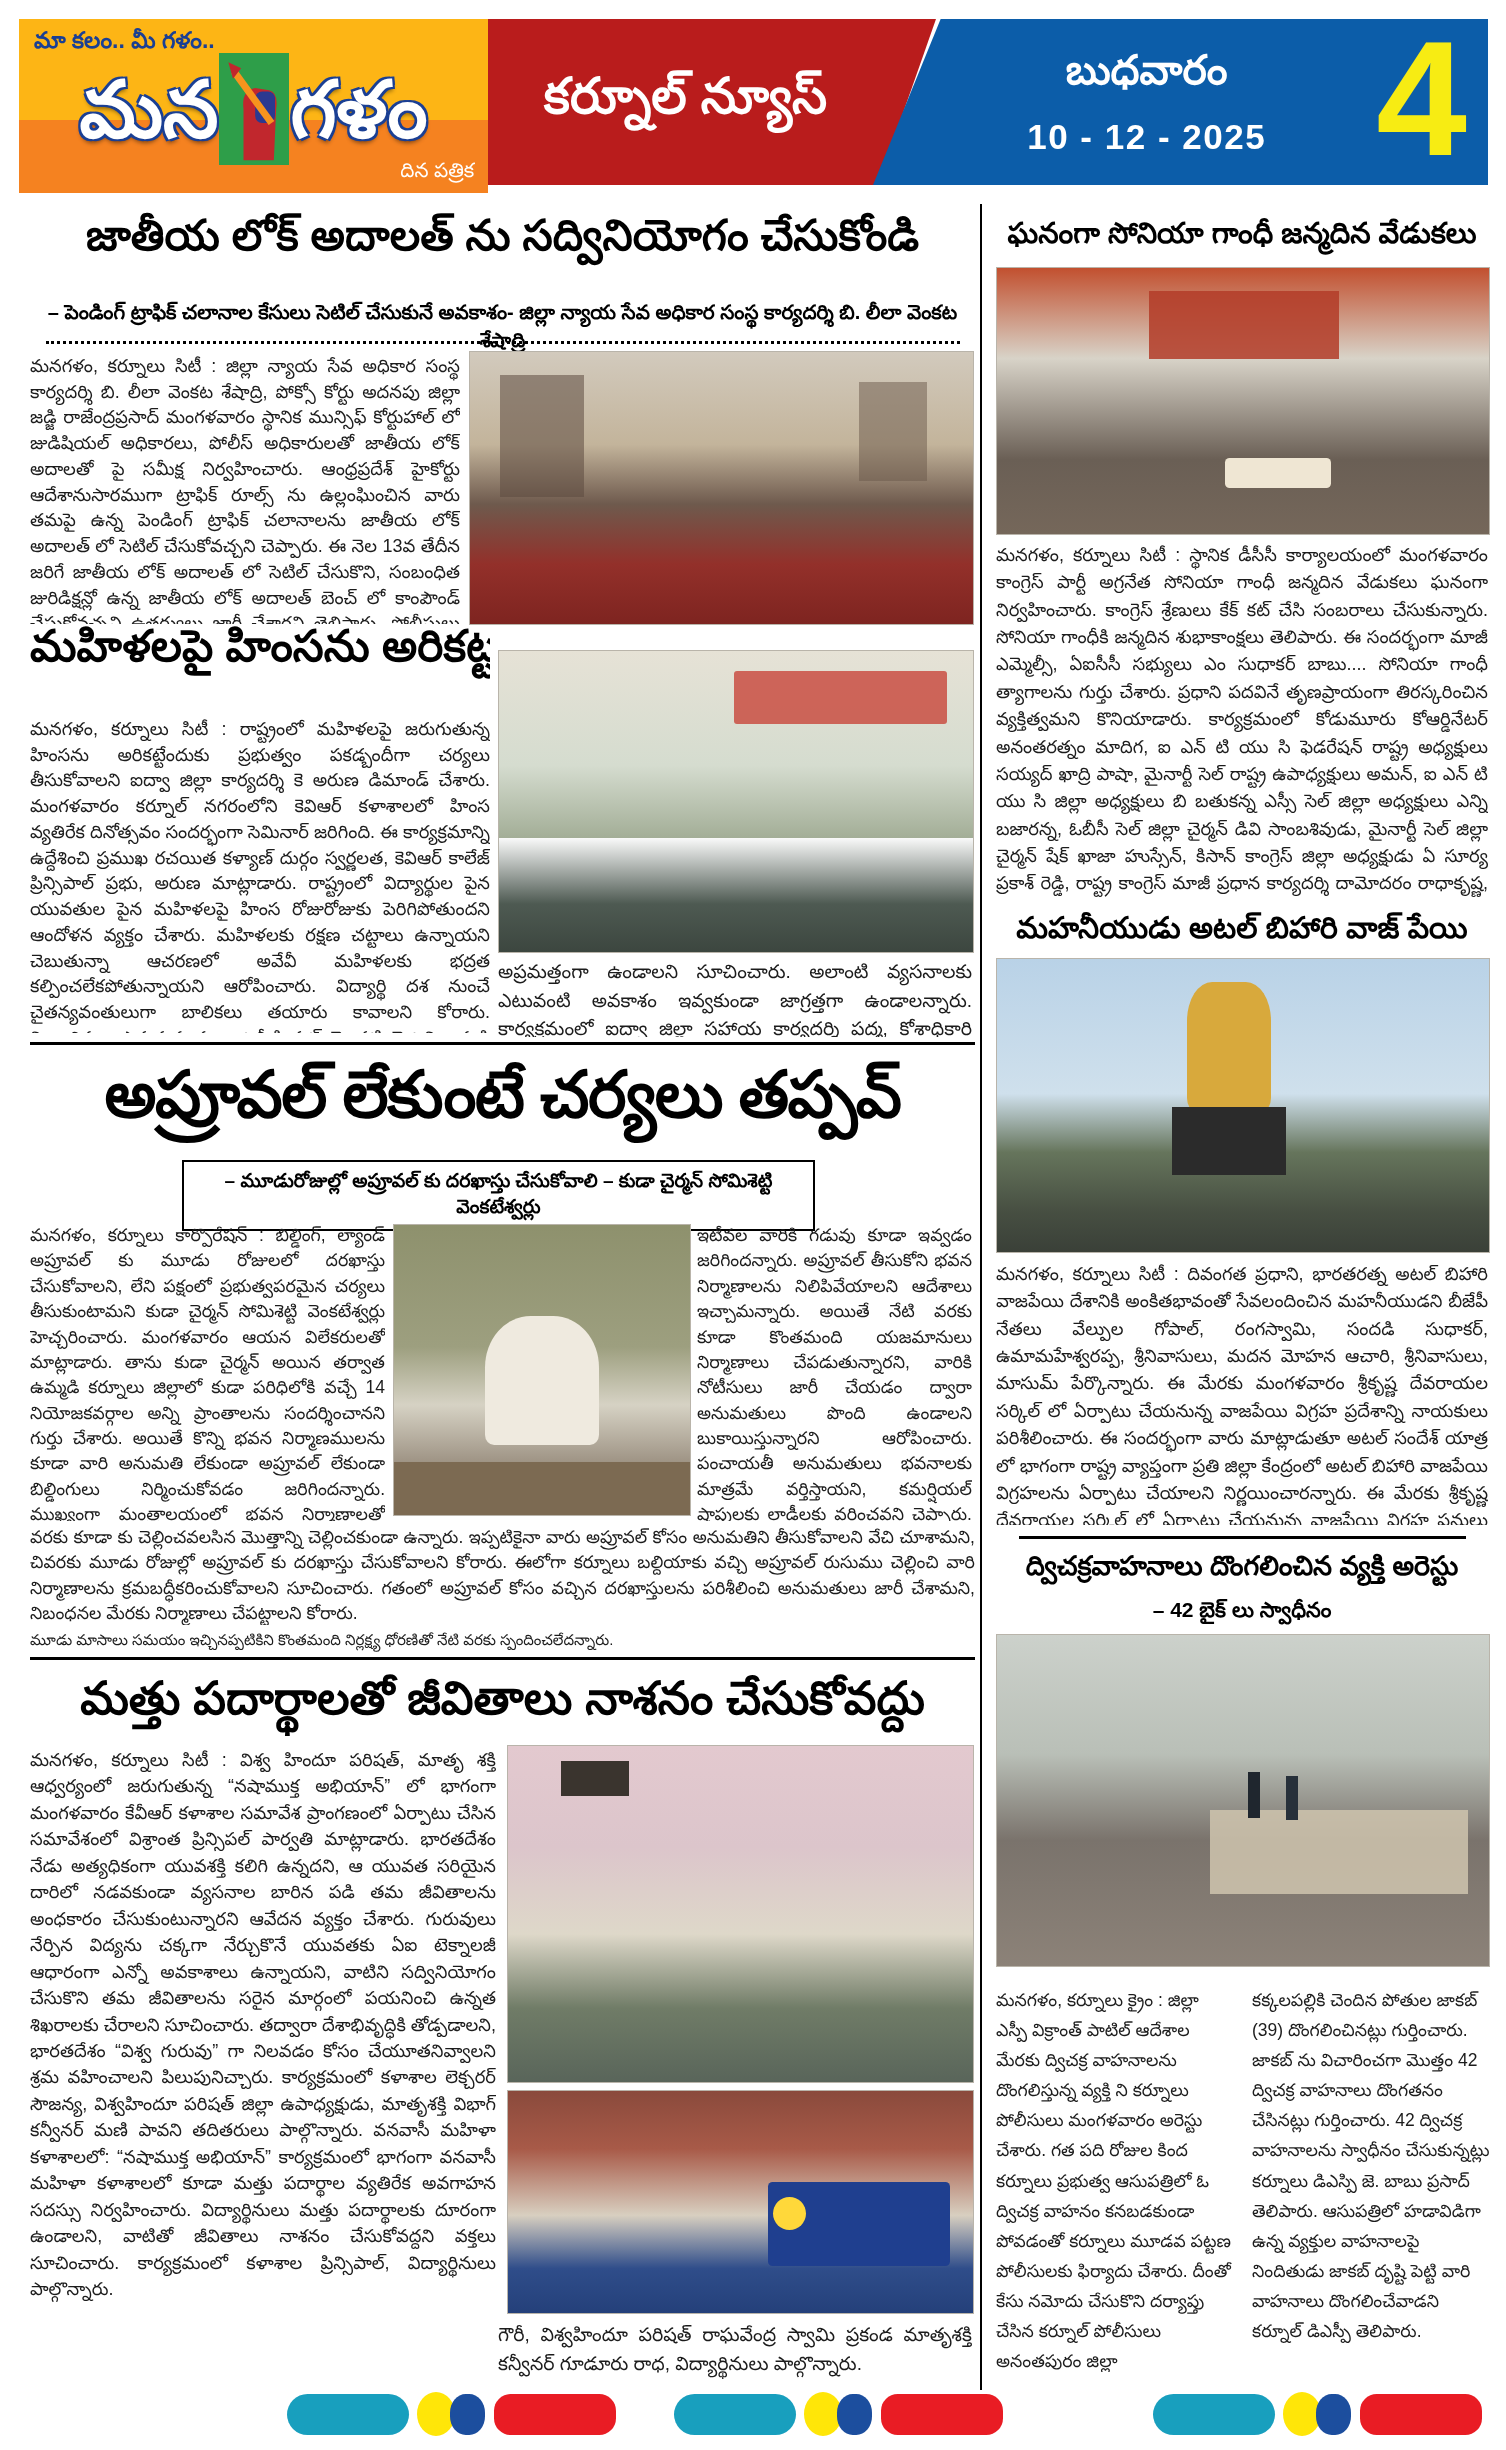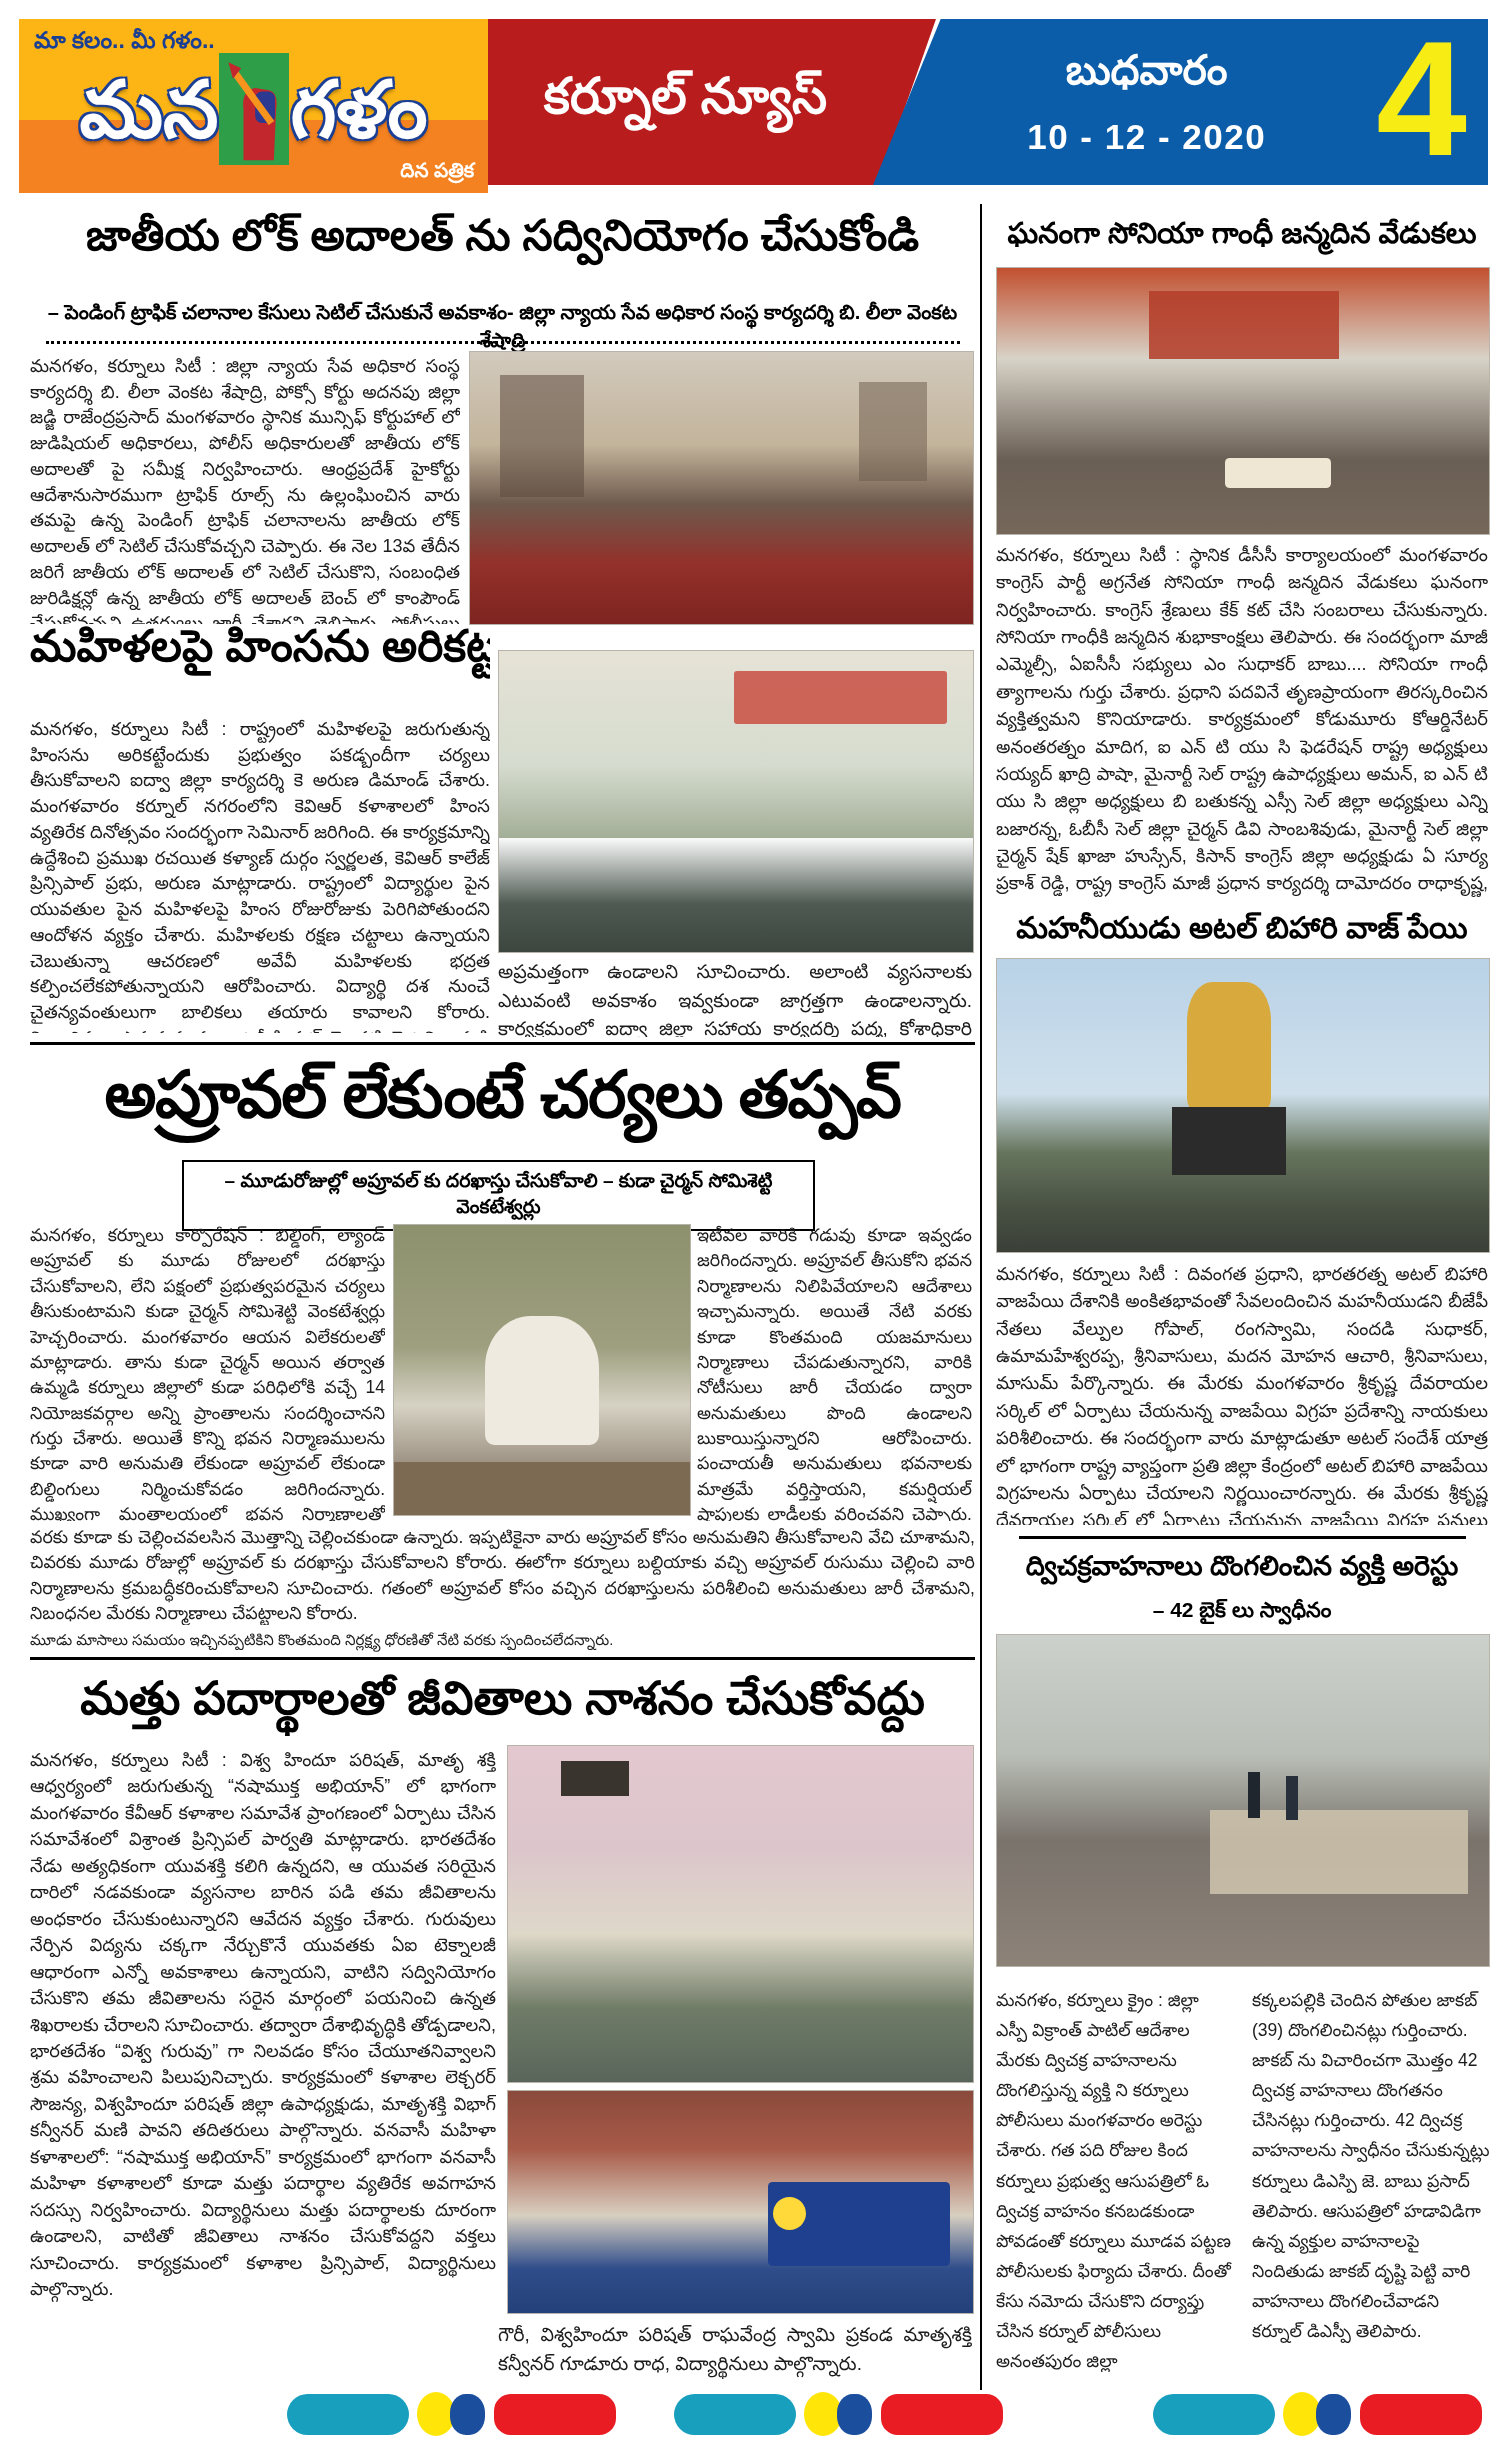--- a/index.html
+++ b/index.html
@@ -8,21 +8,21 @@
   .abs{position:absolute;overflow:hidden;}
 
   
   .masthead{left:19px;top:19px;width:469px;height:174px;
             background:linear-gradient(180deg,#FDB515 0%,#FDB515 58%,#F58220 58%,#F58220 100%);}
   .tagline{position:absolute;left:15px;top:7.6px;font-size:23px;font-weight:bold;color:#1a3f94;}
   .mast-title{position:absolute;left:0;top:33px;width:100%;display:flex;align-items:center;justify-content:center;gap:1px;}
   .mast-word{font-size:79px;font-weight:bold;color:#ffffff;line-height:1;
              text-shadow:-2.3px -2.3px 0 #1a3f94,2.3px -2.3px 0 #1a3f94,-2.3px 2.3px 0 #1a3f94,2.3px 2.3px 0 #1a3f94,0 3.8px 4.6px rgba(0,0,0,.45);}
   .logo-box{width:70px;height:114px;flex:0 0 auto;}
-  .din-patrika{position:absolute;right:13.7px;bottom:6px;font-size:20px;font-weight:bold;color:#ffffff;}
+  .din-patrika{position:absolute;right:13.7px;bottom:6px;font-size:20px;font-weight:normal;color:#ffffff;}
   .edition-box{left:488px;top:19px;width:448px;height:166px;background:#b91c1c;
                clip-path:polygon(0 0,100% 0,87% 100%,0 100%);display:flex;align-items:center;justify-content:center;}
   .edition-text{font-size:50px;font-weight:bold;color:#ffffff;padding-right:53px;}
   .date-box{left:873px;top:19px;width:615px;height:166px;background:#0C5DA9;
             clip-path:polygon(11% 0,100% 0,100% 100%,0 100%);}
   .daydate{position:absolute;left:22%;top:0;width:45%;height:100%;display:flex;flex-direction:column;
            align-items:center;justify-content:center;gap:13.7px;}
   .day-text{font-size:41px;font-weight:bold;color:#ffffff;}
   .date-text{font-size:35px;font-weight:bold;color:#ffffff;letter-spacing:1.5px;}
   .page-num{position:absolute;right:21px;top:50%;transform:translateY(-52%);font-size:163px;line-height:1;
@@ -80,21 +80,21 @@
     <div class="din-patrika">దిన పత్రిక</div>
   </div>
 
   <div class="abs edition-box">
     <div class="edition-text">కర్నూల్ న్యూస్</div>
   </div>
 
   <div class="abs date-box">
     <div class="daydate">
       <div class="day-text">బుధవారం</div>
-      <div class="date-text">10 - 12 - 2020</div>
+      <div class="date-text">10 - 12 - 2025</div>
     </div>
     <div class="page-num">4</div>
   </div>
 
   <div class="abs vdivider"></div>
   <div class="abs hrule" style="left:30px;top:1042px;width:945px;"></div>
   <div class="abs hrule" style="left:30px;top:1657px;width:945px;"></div>
   <div class="abs hrule" style="left:1019px;top:1536px;width:447px;"></div>
 
   <div class="abs headline" style="left:30px;top:211px;width:945px;font-size:43px;">జాతీయ లోక్ అదాలత్ ను సద్వినియోగం చేసుకోండి</div>

